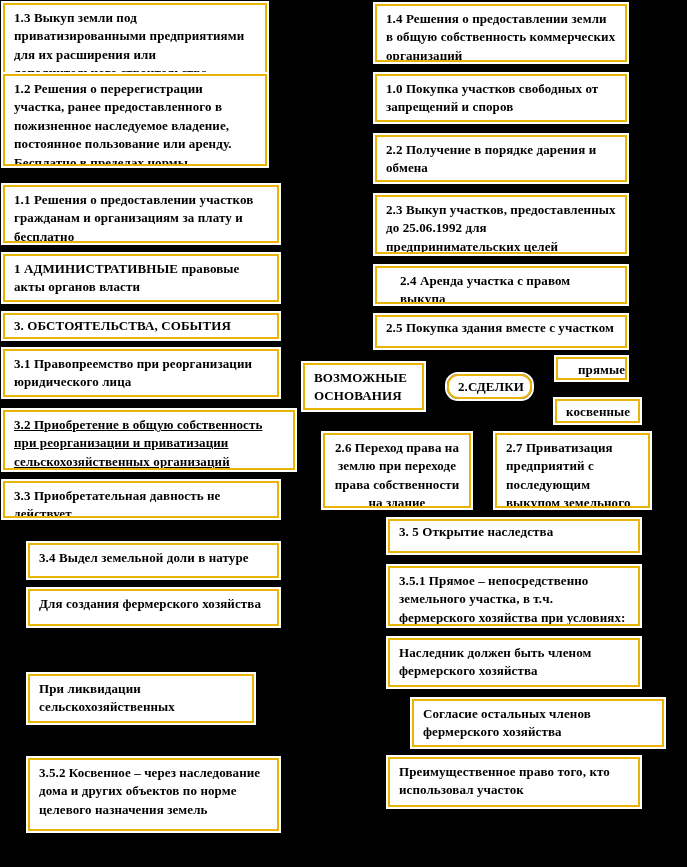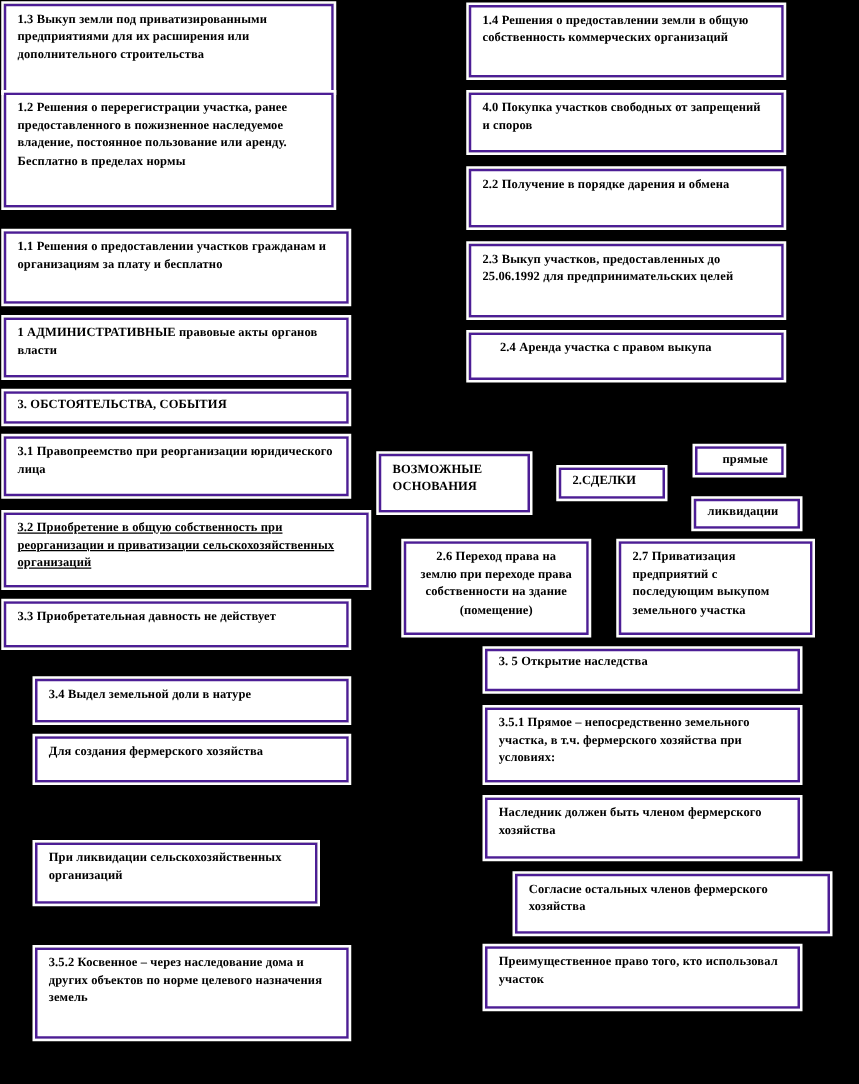--- a/index.html
+++ b/index.html
@@ -7,25 +7,25 @@
     position:relative;
     width:687px;height:867px;
     background:#000;
     overflow:hidden;
     font-family:"Liberation Serif","DejaVu Serif",serif;
   }
   .box{
     position:absolute;
     box-sizing:border-box;
     background:#fff;
-    border:2px solid #4c1d95;
+    border:2px solid #eab308;
     outline:2px solid #fff;
     color:#000;
     font-weight:bold;
-    font-size:10px;
+    font-size:13px;
     line-height:1.42;
     padding:4px 9px 2px 9px;
     overflow:hidden;
     letter-spacing:0.1px;
   }
   .box.tight{padding-top:2px;}
 </style>
 </head>
 <body>
 
@@ -37,29 +37,30 @@
   <div class="box tight" style="left:3px;top:313px;width:276px;height:26px;">3. ОБСТОЯТЕЛЬСТВА,  СОБЫТИЯ</div>
   <div class="box" style="left:3px;top:349px;width:276px;height:48px;">3.1 Правопреемство при реорганизации юридического лица</div>
   <div class="box" style="left:3px;top:410px;width:292px;height:60px;text-decoration:underline;">3.2 Приобретение в общую собственность при реорганизации и приватизации сельскохозяйственных   организаций</div>
   <div class="box" style="left:3px;top:481px;width:276px;height:37px;">3.3 Приобретательная давность  не действует</div>
   <div class="box" style="left:28px;top:543px;width:251px;height:35px;">3.4 Выдел  земельной доли в натуре</div>
   <div class="box" style="left:28px;top:589px;width:251px;height:37px;">Для создания фермерского хозяйства</div>
   <div class="box" style="left:28px;top:638px;width:226px;height:49px;margin-top:36px;">При ликвидации  сельскохозяйственных организаций</div>
   <div class="box" style="left:28px;top:758px;width:251px;height:73px;">3.5.2  Косвенное – через наследование дома и других  объектов по норме целевого назначения земель</div>
 
   <div class="box" style="left:375px;top:4px;width:252px;height:58px;">1.4  Решения о предоставлении земли в общую собственность коммерческих организаций</div>
-  <div class="box" style="left:375px;top:74px;width:252px;height:48px;">4.0 Покупка участков свободных  от запрещений и споров</div>
+  <div class="box" style="left:375px;top:74px;width:252px;height:48px;">1.0 Покупка участков свободных  от запрещений и споров</div>
   <div class="box" style="left:375px;top:135px;width:252px;height:47px;">2.2 Получение в порядке  дарения и обмена</div>
   <div class="box" style="left:375px;top:195px;width:252px;height:59px;">2.3 Выкуп участков, предоставленных до 25.06.1992  для предпринимательских целей</div>
   <div class="box" style="left:375px;top:266px;width:252px;height:38px;padding-left:23px;">2.4  Аренда участка с правом выкупа</div>
+  <div class="box tight" style="left:375px;top:315px;width:252px;height:33px;">2.5 Покупка здания вместе с участком</div>
 
   <div class="box" style="left:303px;top:363px;width:121px;height:47px;">ВОЗМОЖНЫЕ ОСНОВАНИЯ</div>
-  <div class="box tight" style="left:447px;top:374px;width:85px;height:25px;">2.СДЕЛКИ</div>
+  <div class="box tight" style="left:447px;top:374px;width:85px;height:25px;border-radius:11px;">2.СДЕЛКИ</div>
   <div class="box tight" style="left:556px;top:357px;width:71px;height:23px;padding-left:20px;">прямые</div>
-  <div class="box tight" style="left:555px;top:399px;width:85px;height:24px;">ликвидации</div>
+  <div class="box tight" style="left:555px;top:399px;width:85px;height:24px;">косвенные</div>
 
   <div class="box" style="left:323px;top:433px;width:148px;height:75px;text-align:center;">2.6 Переход  права на землю при переходе права собственности на здание (помещение)</div>
   <div class="box" style="left:495px;top:433px;width:155px;height:75px;">2.7 Приватизация предприятий с последующим выкупом земельного участка</div>
 
   <div class="box tight" style="left:388px;top:519px;width:252px;height:34px;">3. 5 Открытие  наследства</div>
   <div class="box" style="left:388px;top:566px;width:252px;height:60px;">3.5.1  Прямое – непосредственно земельного участка, в т.ч.  фермерского хозяйства  при условиях:</div>
   <div class="box" style="left:388px;top:638px;width:252px;height:49px;">Наследник  должен быть членом фермерского хозяйства</div>
   <div class="box" style="left:388px;top:699px;width:252px;height:48px;margin-left:24px;">Согласие  остальных  членов фермерского хозяйства</div>
   <div class="box" style="left:388px;top:757px;width:252px;height:50px;">Преимущественное право того, кто использовал участок</div>
 </div>

